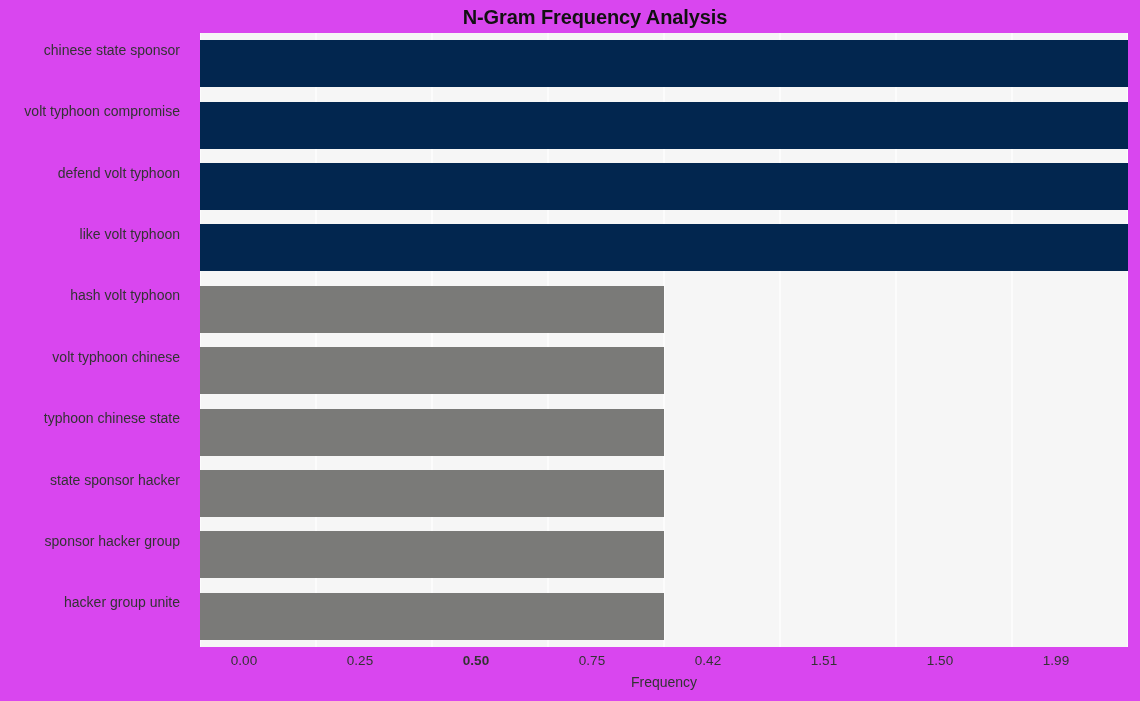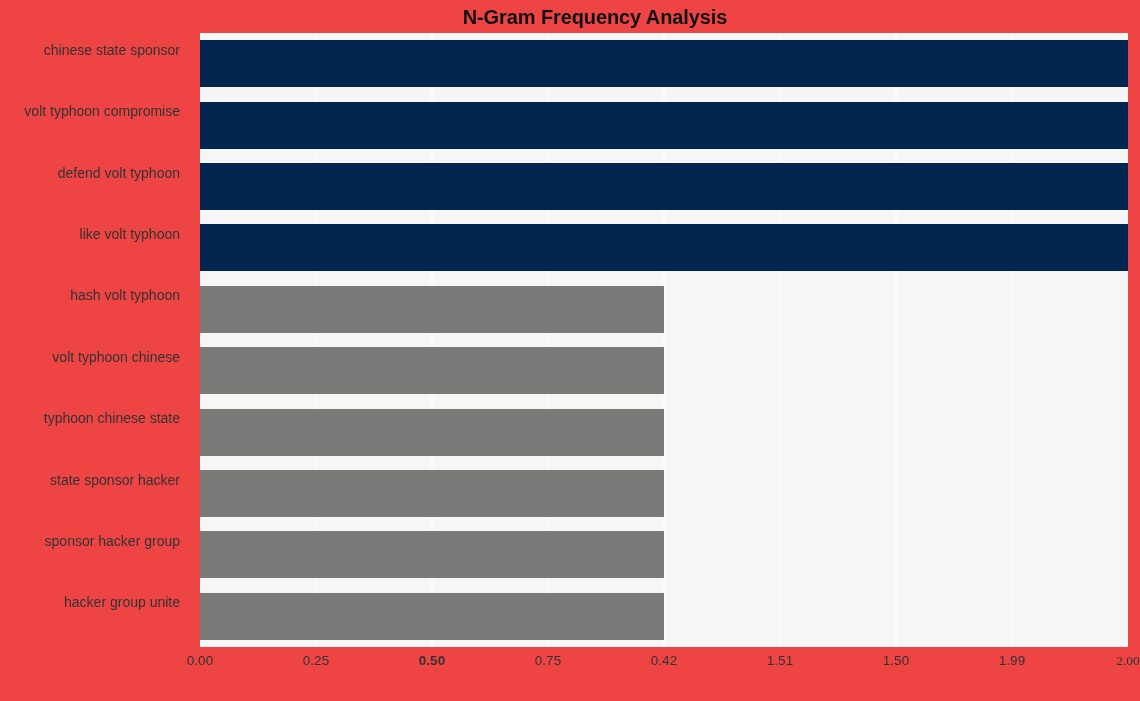--- a/index.html
+++ b/index.html
@@ -11,21 +11,21 @@
     width: 1140px;
     height: 701px;
     overflow: hidden;
     font-family: "Liberation Sans", sans-serif;
     -webkit-font-smoothing: antialiased;
   }
   #figure {
     position: relative;
     width: 1140px;
     height: 701px;
-    background: #ef4444;
+    background: #d946ef;
   }
   
   #chart-title {
     position: absolute;
     left: 0;
     top: 6px;
     width: 1140px;
     
     padding-left: 50px;
     box-sizing: border-box;
@@ -92,20 +92,21 @@
     height: 22px;
   }
   .xtick {
     position: absolute;
     top: 0;
     transform: translateX(-50%);
     font-size: 13.5px;
     color: #333333;
     white-space: nowrap;
     line-height: 18px;
+    margin-left: 44px;
   }
   
   #x-axis-label {
     position: absolute;
     left: 200px;
     top: 674px;
     width: 928px;
     text-align: center;
     font-size: 14px;
     color: #333333;
@@ -183,14 +184,15 @@
       <div class="xtick" style="left: 116px;">0.25</div>
       <div class="xtick" style="left: 232px; font-weight: bold;">0.50</div>
       <div class="xtick" style="left: 348px;">0.75</div>
       <div class="xtick" style="left: 464px;">0.42</div>
       <div class="xtick" style="left: 580px;">1.51</div>
       <div class="xtick" style="left: 696px;">1.50</div>
       <div class="xtick" style="left: 812px;">1.99</div>
       <div class="xtick" style="left: 928px; font-family: Liberation Serif, serif;">2.00</div>
     </div>
 
+  <div id="x-axis-label">Frequency</div>
 
 </div>
 
 </body></html>

